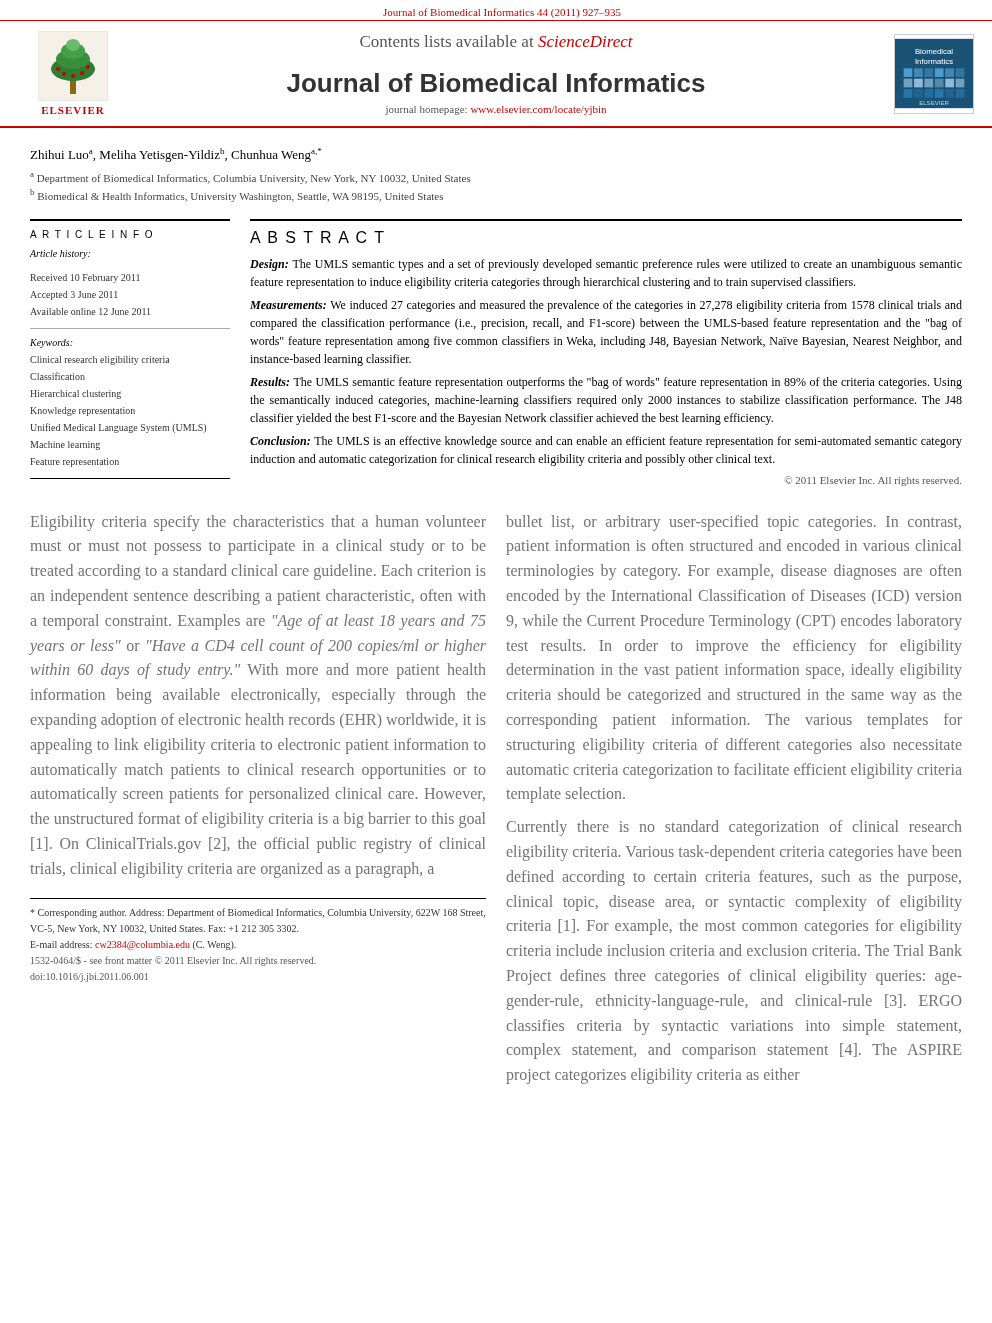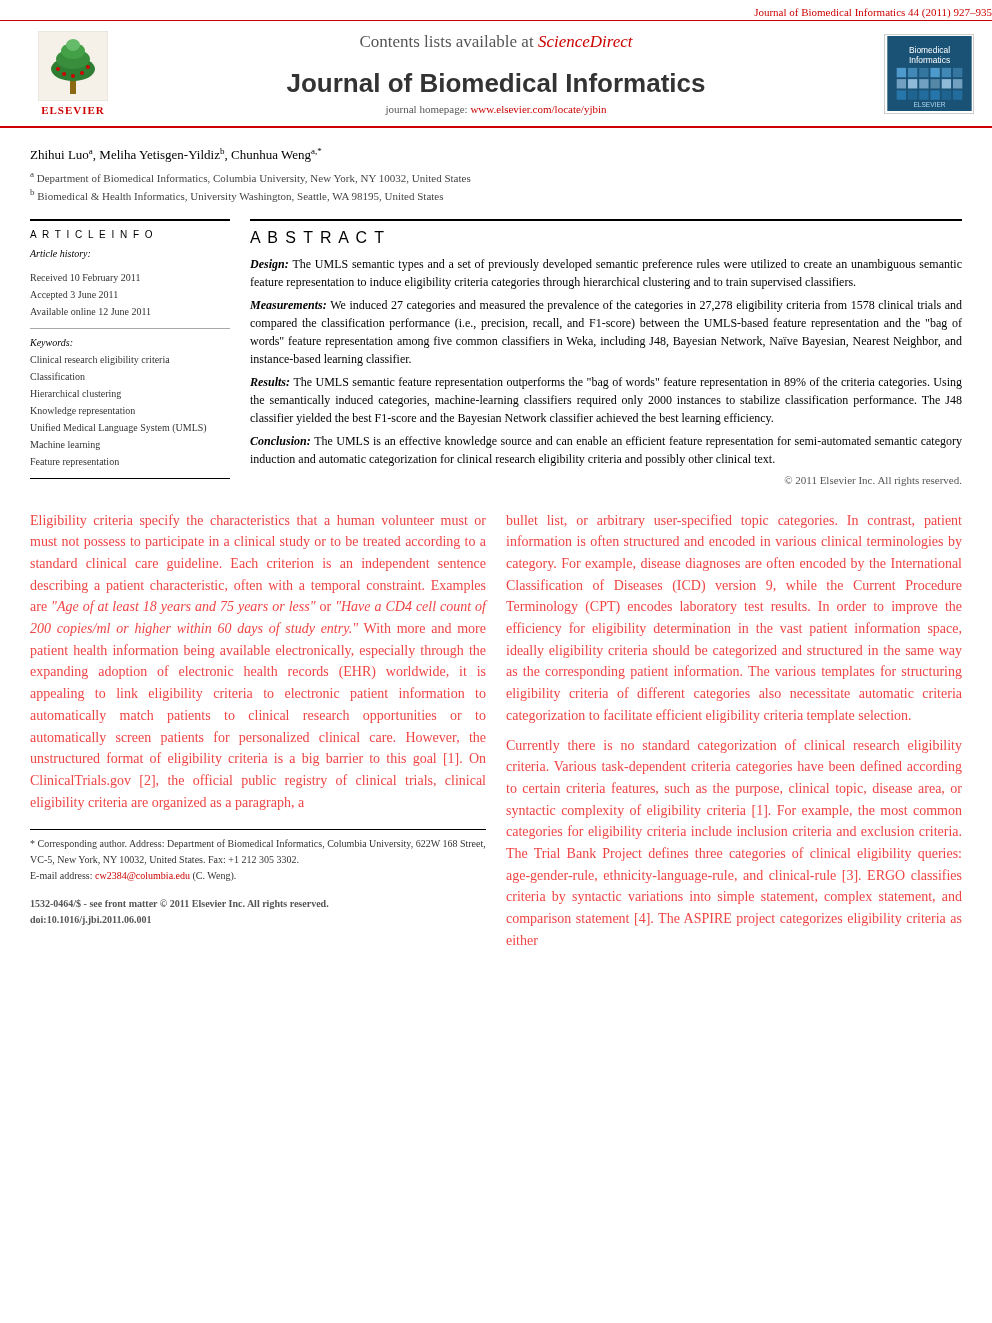--- a/index.html
+++ b/index.html
@@ -7,21 +7,21 @@
       font-family: 'Times New Roman', Times, serif;
       font-size: 13px;
       background: #fff;
       color: #000;
       width: 992px;
       min-height: 1323px;
     }
 
     
     .journal-top-bar {
-      text-align: right;
+      text-align: center;
       font-size: 11px;
       color: #c00;
       padding: 6px 0 2px 12px;
       border-bottom: 1px solid #c00;
     }
 
     
     .journal-header {
       display: flex;
       align-items: center;
@@ -77,21 +77,21 @@
       color: #c00;
     }
     .journal-header-right {
       width: 110px;
       flex-shrink: 0;
       display: flex;
       justify-content: flex-end;
       align-items: flex-start;
     }
     .journal-logo-box {
-      width: 90px;
+      width: 80px;
       height: 80px;
       border: 1px solid #ccc;
       display: flex;
       align-items: center;
       justify-content: center;
       overflow: hidden;
     }
     .journal-logo-svg {
       width: 85px;
       height: 75px;
@@ -234,24 +234,24 @@
     }
 
     .two-col-body {
       display: flex;
       gap: 20px;
     }
     .body-col {
       flex: 1;
     }
     .body-para {
-      font-size: 14px;
+      font-size: 16px;
       line-height: 1.55;
       text-align: justify;
-      color: #ef4444;
+      color: #737373;
       margin-bottom: 8px;
     }
     .body-para em {
       font-style: italic;
     }
 
     
     .footnotes-area {
       border-top: 1px solid #000;
       margin-top: 16px;
@@ -261,25 +261,24 @@
       font-size: 10px;
       color: #333;
       line-height: 1.6;
     }
     .footnote-link {
       color: #c00;
     }
 
     
     .bottom-info {
-      margin-top: 12px;
+      margin-top: 0;
       font-size: 10px;
       color: #555;
       line-height: 1.6;
-      font-weight: bold;
     }
   </style>
 </head>
 <body>
 
 <div class="journal-top-bar">
   <span>Journal of Biomedical Informatics 44 (2011) 927–935</span>
 </div>
 
 <div class="journal-header">

